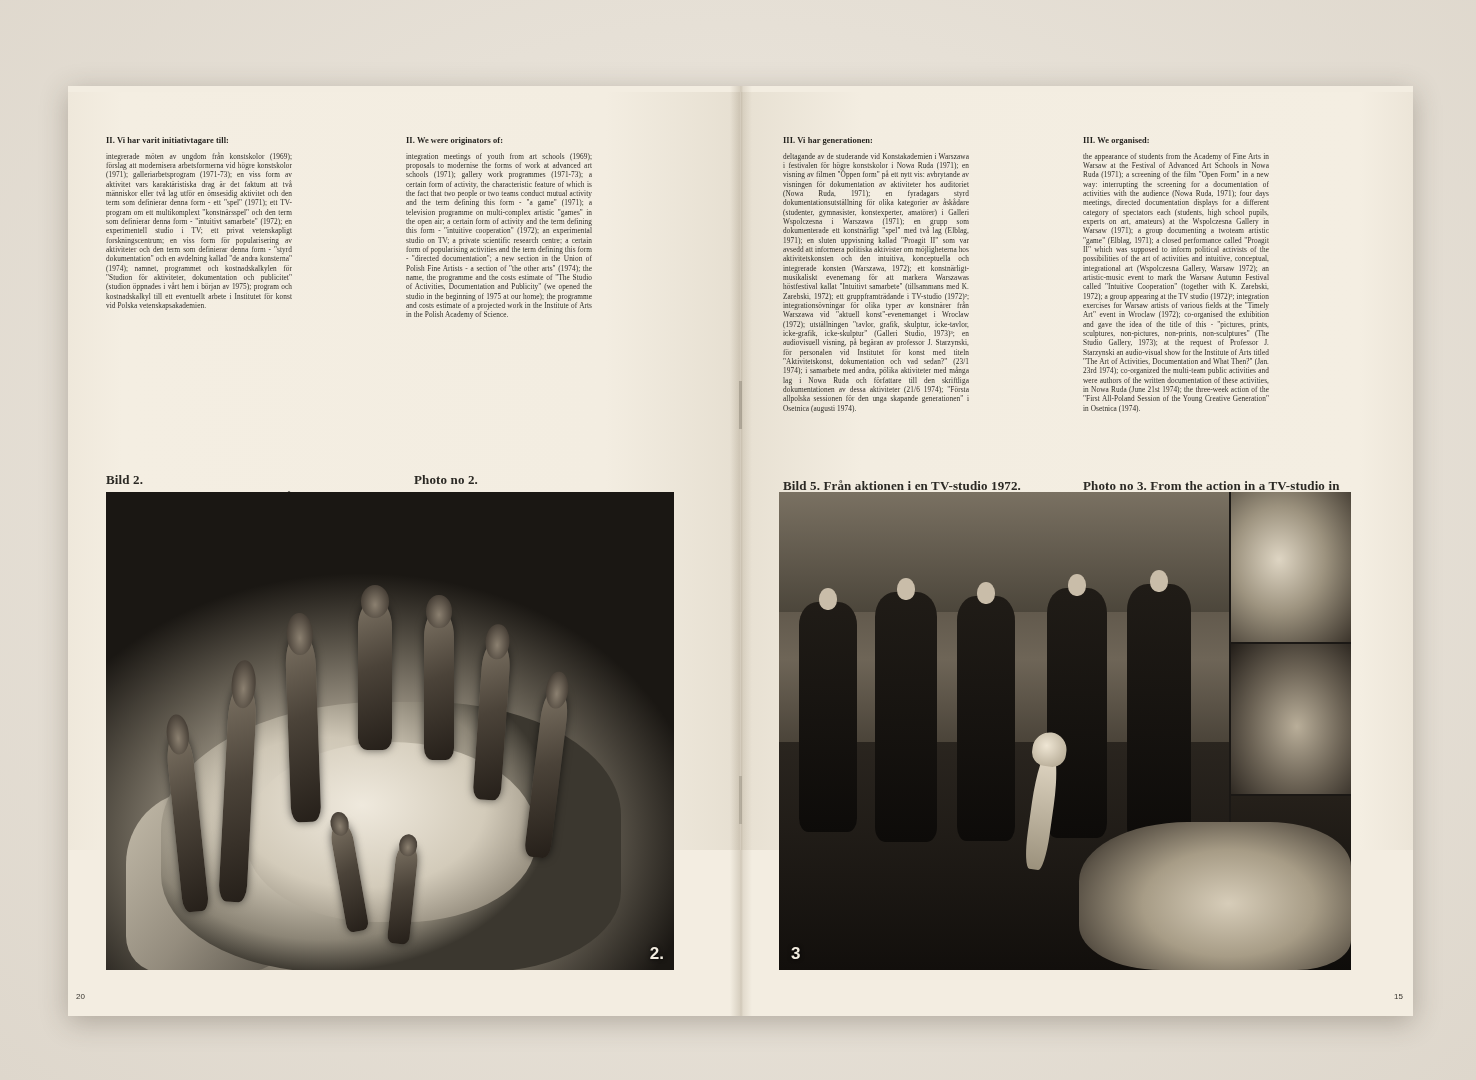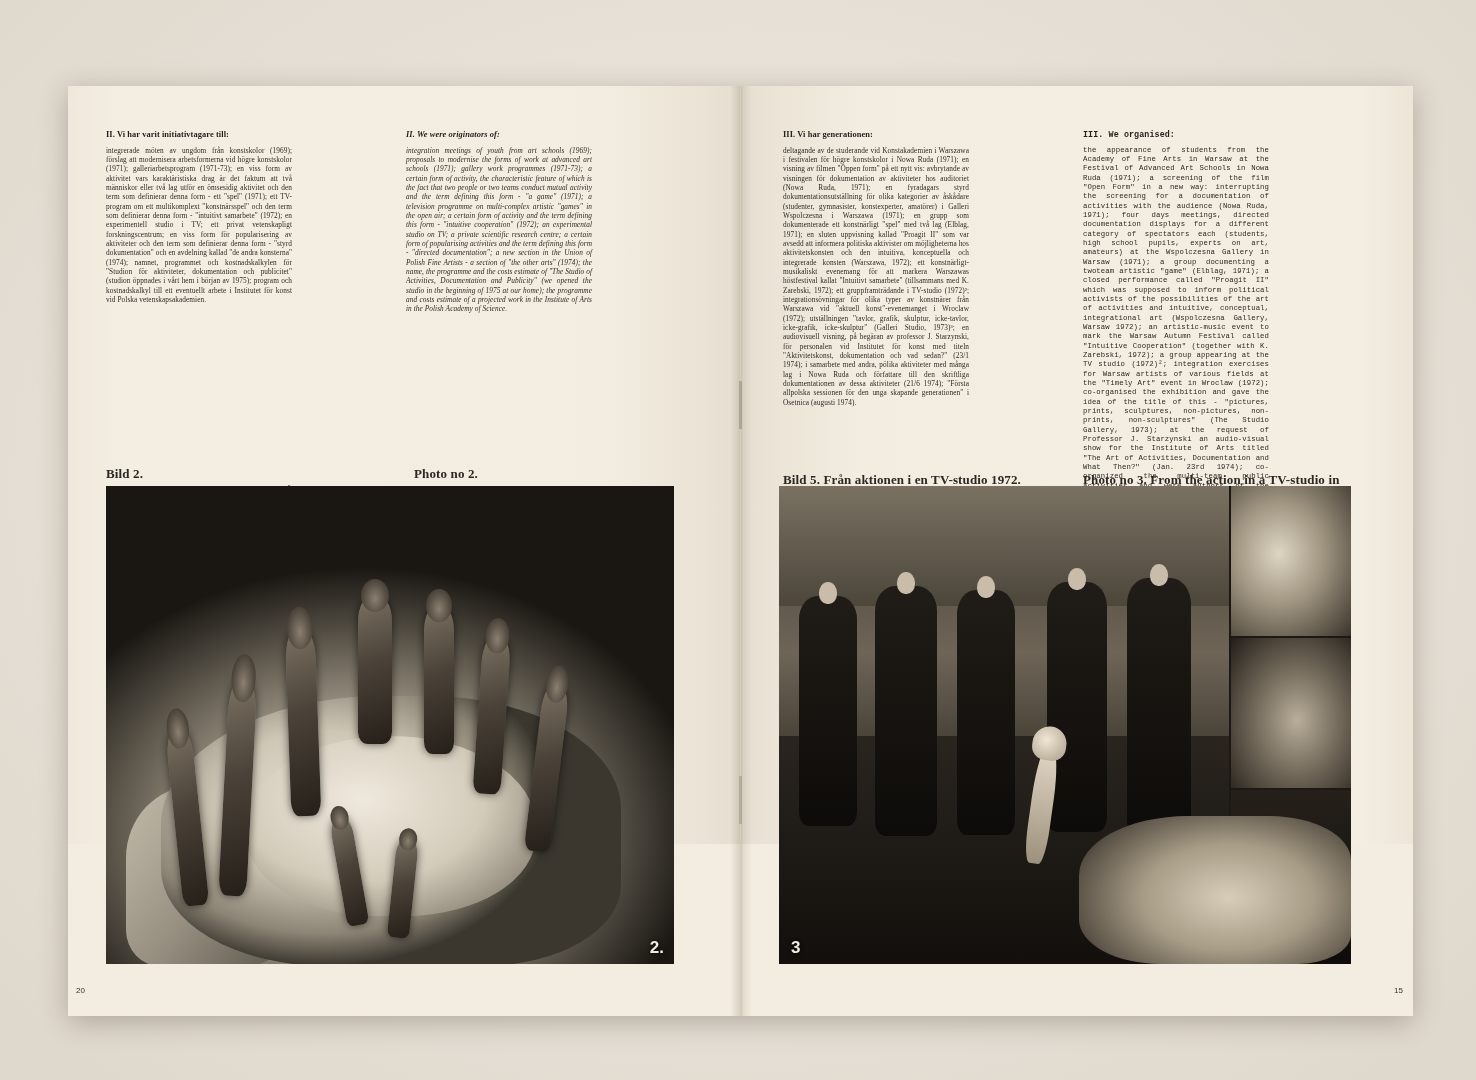--- a/index.html
+++ b/index.html
@@ -24,21 +24,21 @@
     left: 68px;
     top: 86px;
     width: 1345px;
     height: 930px;
     background: #f3ede1;
     box-shadow: 0 6px 26px rgba(60,50,35,0.30);
   }
   
   .page {
     position: absolute;
-    top: 0;
+    top: 6px;
     height: 758px;
     background: linear-gradient(to right, #f4eee2, #f1ebdf);
   }
   #page-left {
     left: 0;
     width: 672px;
     background: linear-gradient(to right, #efe8db 0%, #f4eee2 8%, #f3ede1 80%, #e6dfd1 100%);
   }
   #page-right {
     left: 673px;
@@ -257,21 +257,21 @@
 
 <div id="spread">
 
   <div class="page" id="page-left">
 
     <div class="cols">
       <div class="col" id="c1" style="left:38px; width:186px;">
         <h4>II. Vi har varit initiativtagare till:</h4>
         <p>integrerade möten av ungdom från konstskolor (1969); förslag att modernisera arbetsformerna vid högre konstskolor (1971); galleriarbetsprogram (1971-73); en viss form av aktivitet vars karaktäristiska drag är det faktum att två människor eller två lag utför en ömsesidig aktivitet och den term som definierar denna form - ett "spel" (1971); ett TV-program om ett multikomplext "konstnärsspel" och den term som definierar denna form - "intuitivt samarbete" (1972); en experimentell studio i TV; ett privat vetenskapligt forskningscentrum; en viss form för popularisering av aktiviteter och den term som definierar denna form - "styrd dokumentation" och en avdelning kallad "de andra konsterna" (1974); namnet, programmet och kostnadskalkylen för "Studion för aktiviteter, dokumentation och publicitet" (studion öppnades i vårt hem i början av 1975); program och kostnadskalkyl till ett eventuellt arbete i Institutet för konst vid Polska vetenskapsakademien.</p>
       </div>
-      <div class="col" id="c2" style="left:338px; width:186px;font-style:italic;">
+      <div class="col" id="c2" style="left:338px; width:186px;">
         <h4>II. We were originators of:</h4>
         <p>integration meetings of youth from art schools (1969); proposals to modernise the forms of work at advanced art schools (1971); gallery work programmes (1971-73); a certain form of activity, the characteristic feature of which is the fact that two people or two teams conduct mutual activity and the term defining this form - "a game" (1971); a television programme on multi-complex artistic "games" in the open air; a certain form of activity and the term defining this form - "intuitive cooperation" (1972); an experimental studio on TV; a private scientific research centre; a certain form of popularising activities and the term defining this form - "directed documentation"; a new section in the Union of Polish Fine Artists - a section of "the other arts" (1974); the name, the programme and the costs estimate of "The Studio of Activities, Documentation and Publicity" (we opened the studio in the beginning of 1975 at our home); the programme and costs estimate of a projected work in the Institute of Arts in the Polish Academy of Science.</p>
       </div>
     </div>
 
     <div class="caption" style="left:38px; top:380px; width:250px; white-space:pre-line;">Bild 2.
 Komposition av Zofia Kulik. Från filmen "Öppen form", 1971.</div>
     <div class="caption" style="left:338px; top:380px; width:280px; white-space:pre-line;margin-left:8px;">Photo no 2.
 Composition by Zofia Kulik. From the film "Open Form", 1971.</div>
 
@@ -296,21 +296,21 @@
     <div class="folio" style="left:8px; top:900px;">20</div>
   </div>
 
   <div class="page" id="page-right">
 
     <div class="cols">
       <div class="col" id="c3" style="left:42px; width:186px;">
         <h4>III. Vi har generationen:</h4>
         <p>deltagande av de studerande vid Konstakademien i Warszawa i festivalen för högre konstskolor i Nowa Ruda (1971); en visning av filmen "Öppen form" på ett nytt vis: avbrytande av visningen för dokumentation av aktiviteter hos auditoriet (Nowa Ruda, 1971); en fyradagars styrd dokumentationsutställning för olika kategorier av åskådare (studenter, gymnasister, konstexperter, amatörer) i Galleri Wspolczesna i Warszawa (1971); en grupp som dokumenterade ett konstnärligt "spel" med två lag (Elblag, 1971); en sluten uppvisning kallad "Proagit II" som var avsedd att informera politiska aktivister om möjligheterna hos aktivitetskonsten och den intuitiva, konceptuella och integrerade konsten (Warszawa, 1972); ett konstnärligt-musikaliskt evenemang för att markera Warszawas höstfestival kallat "Intuitivt samarbete" (tillsammans med K. Zarebski, 1972); ett gruppframträdande i TV-studio (1972)²; integrationsövningar för olika typer av konstnärer från Warszawa vid "aktuell konst"-evenemanget i Wroclaw (1972); utställningen "tavlor, grafik, skulptur, icke-tavlor, icke-grafik, icke-skulptur" (Galleri Studio, 1973)³; en audiovisuell visning, på begäran av professor J. Starzynski, för personalen vid Institutet för konst med titeln "Aktivitetskonst, dokumentation och vad sedan?" (23/1 1974); i samarbete med andra, pölika aktiviteter med många lag i Nowa Ruda och författare till den skriftliga dokumentationen av dessa aktiviteter (21/6 1974); "Första allpolska sessionen för den unga skapande generationen" i Osetnica (augusti 1974).</p>
       </div>
-      <div class="col" id="c4" style="left:342px; width:186px;font-family:Liberation Mono, monospace;">
+      <div class="col" id="c4" style="left:342px; width:186px;">
         <h4>III. We organised:</h4>
         <p>the appearance of students from the Academy of Fine Arts in Warsaw at the Festival of Advanced Art Schools in Nowa Ruda (1971); a screening of the film "Open Form" in a new way: interrupting the screening for a documentation of activities with the audience (Nowa Ruda, 1971); four days meetings, directed documentation displays for a different category of spectators each (students, high school pupils, experts on art, amateurs) at the Wspolczesna Gallery in Warsaw (1971); a group documenting a twoteam artistic "game" (Elblag, 1971); a closed performance called "Proagit II" which was supposed to inform political activists of the possibilities of the art of activities and intuitive, conceptual, integrational art (Wspolczesna Gallery, Warsaw 1972); an artistic-music event to mark the Warsaw Autumn Festival called "Intuitive Cooperation" (together with K. Zarebski, 1972); a group appearing at the TV studio (1972)²; integration exercises for Warsaw artists of various fields at the "Timely Art" event in Wroclaw (1972); co-organised the exhibition and gave the idea of the title of this - "pictures, prints, sculptures, non-pictures, non-prints, non-sculptures" (The Studio Gallery, 1973); at the request of Professor J. Starzynski an audio-visual show for the Institute of Arts titled "The Art of Activities, Documentation and What Then?" (Jan. 23rd 1974); co-organized the multi-team public activities and were authors of the written documentation of these activities, in Nowa Ruda (June 21st 1974); the three-week action of the "First All-Poland Session of the Young Creative Generation" in Osetnica (1974).</p>
       </div>
     </div>
 
     <div class="caption" style="left:42px; top:386px; width:260px;">Bild 5. Från aktionen i en TV-studio 1972.</div>
     <div class="caption" style="left:342px; top:386px; width:280px;">Photo no 3. From the action in a TV-studio in 1969.</div>
 
     <div class="photo" id="photo-right">
       <div class="rp-panel" id="rp-main">

